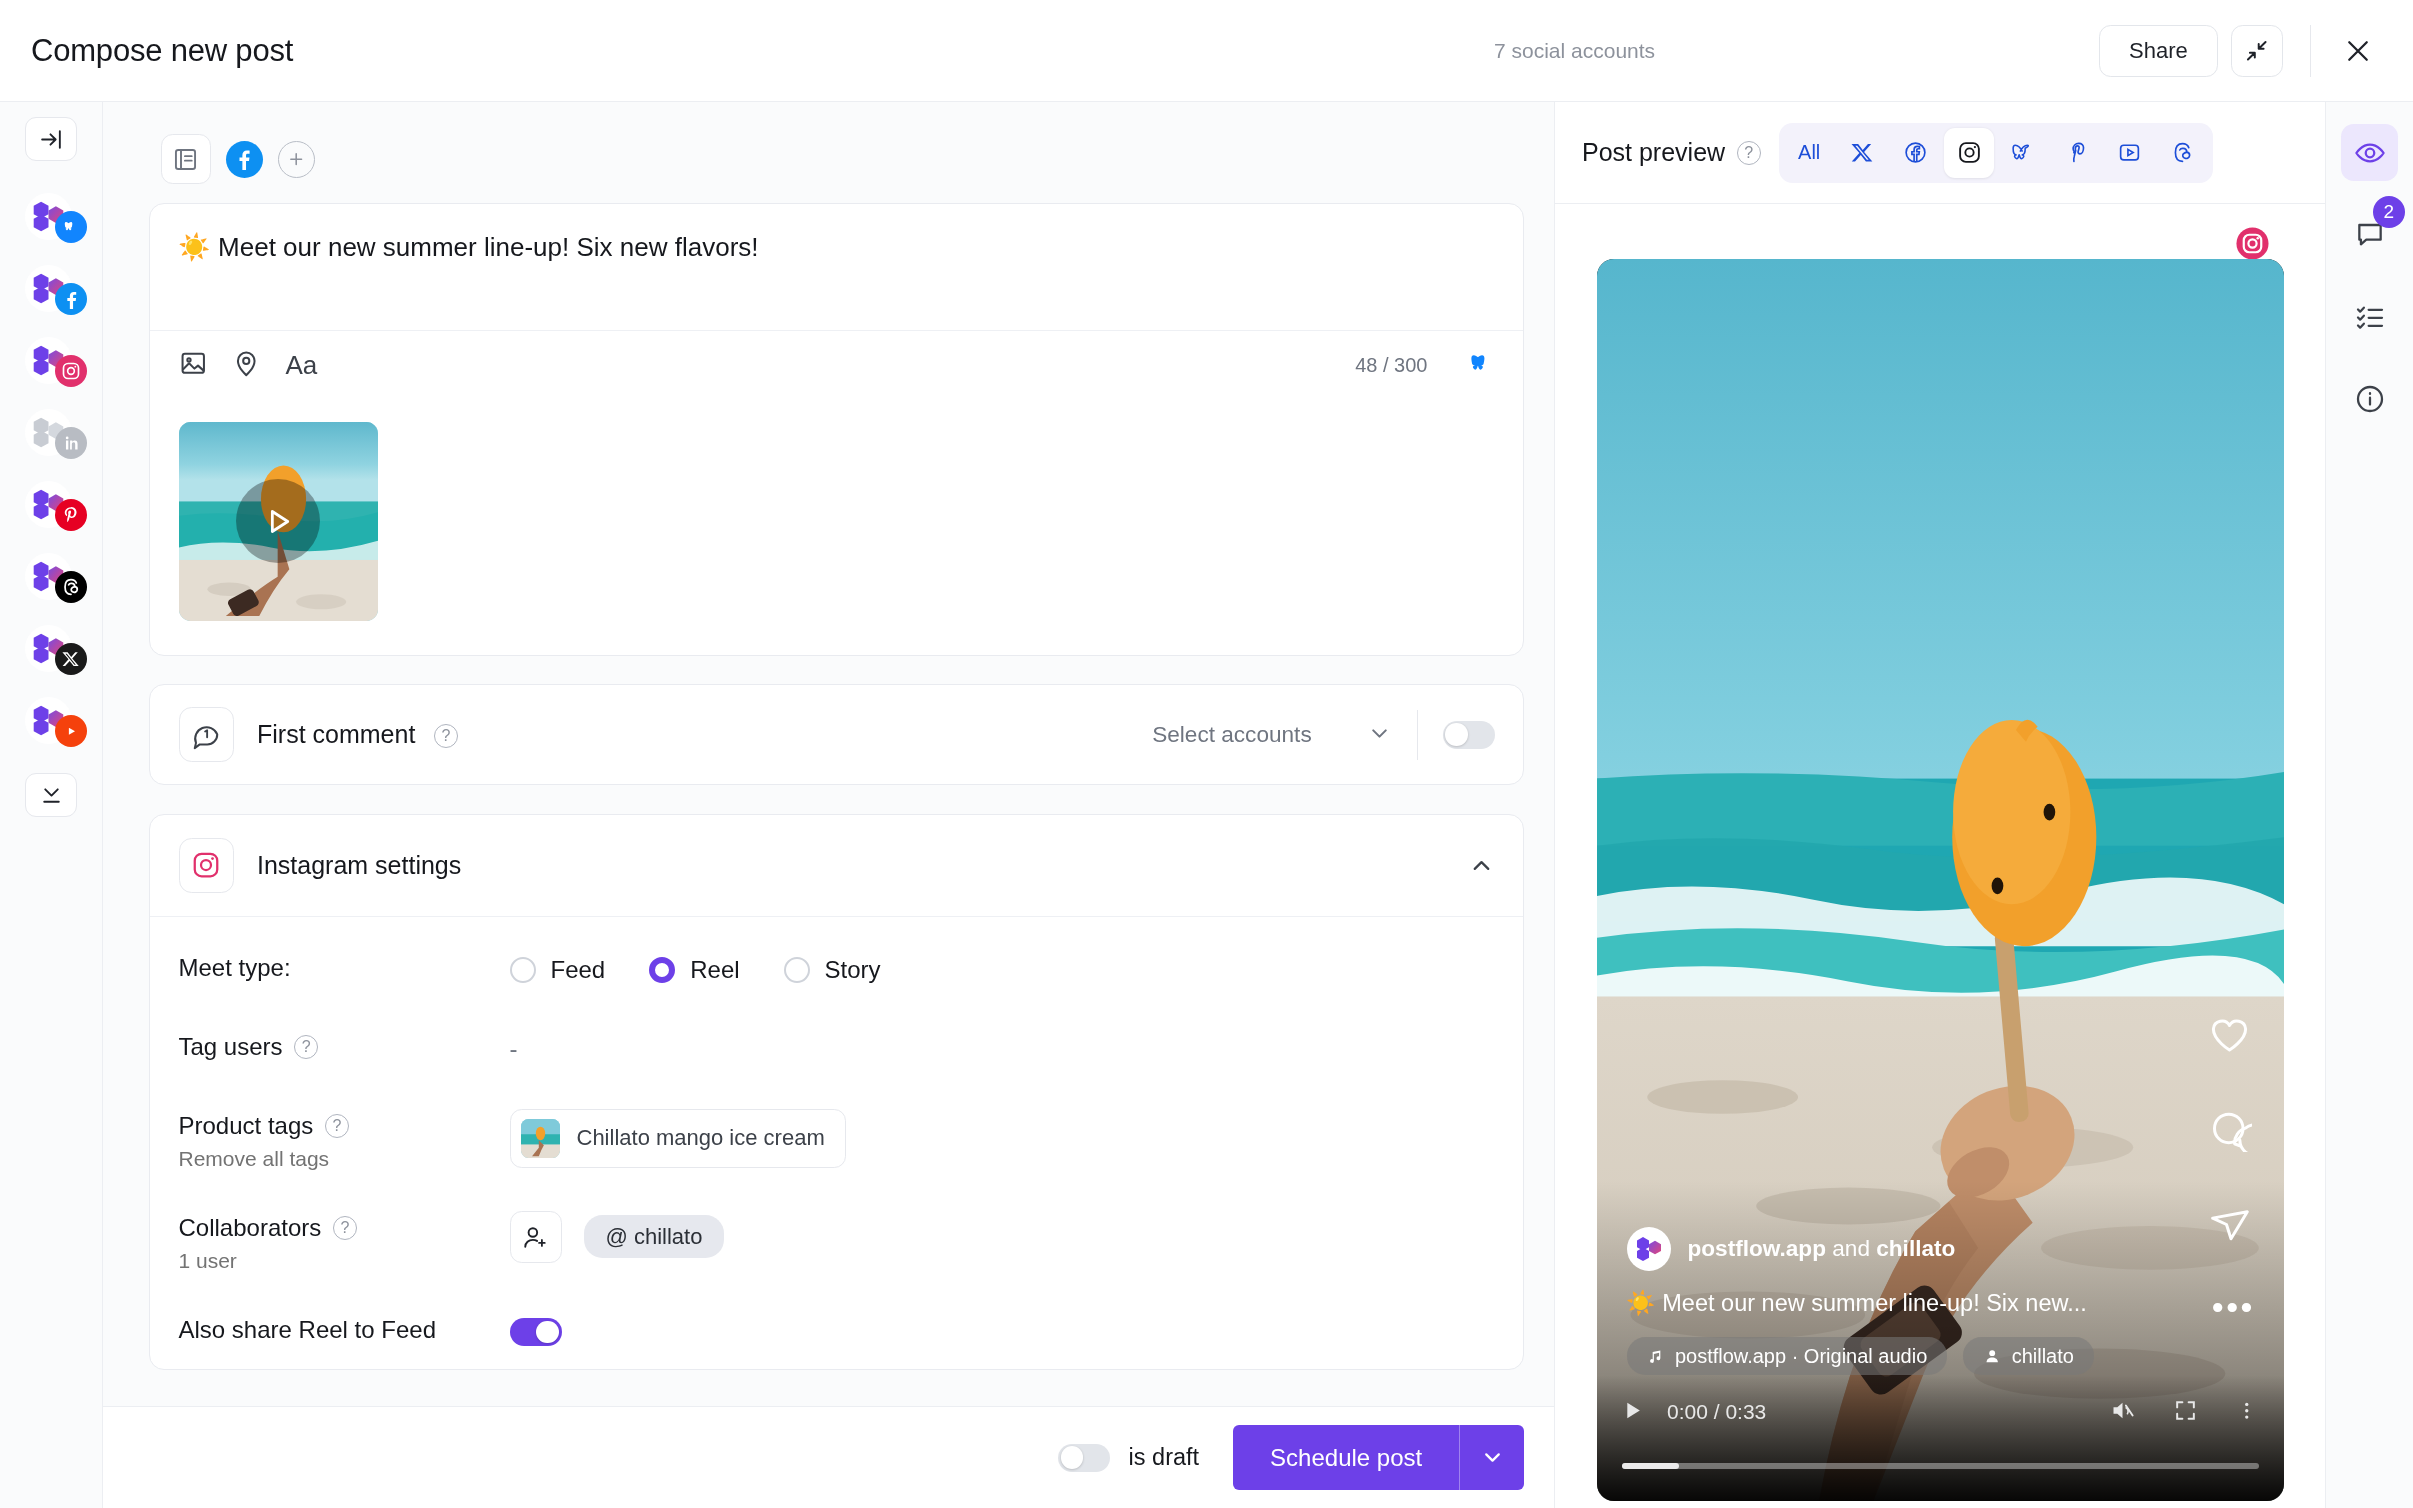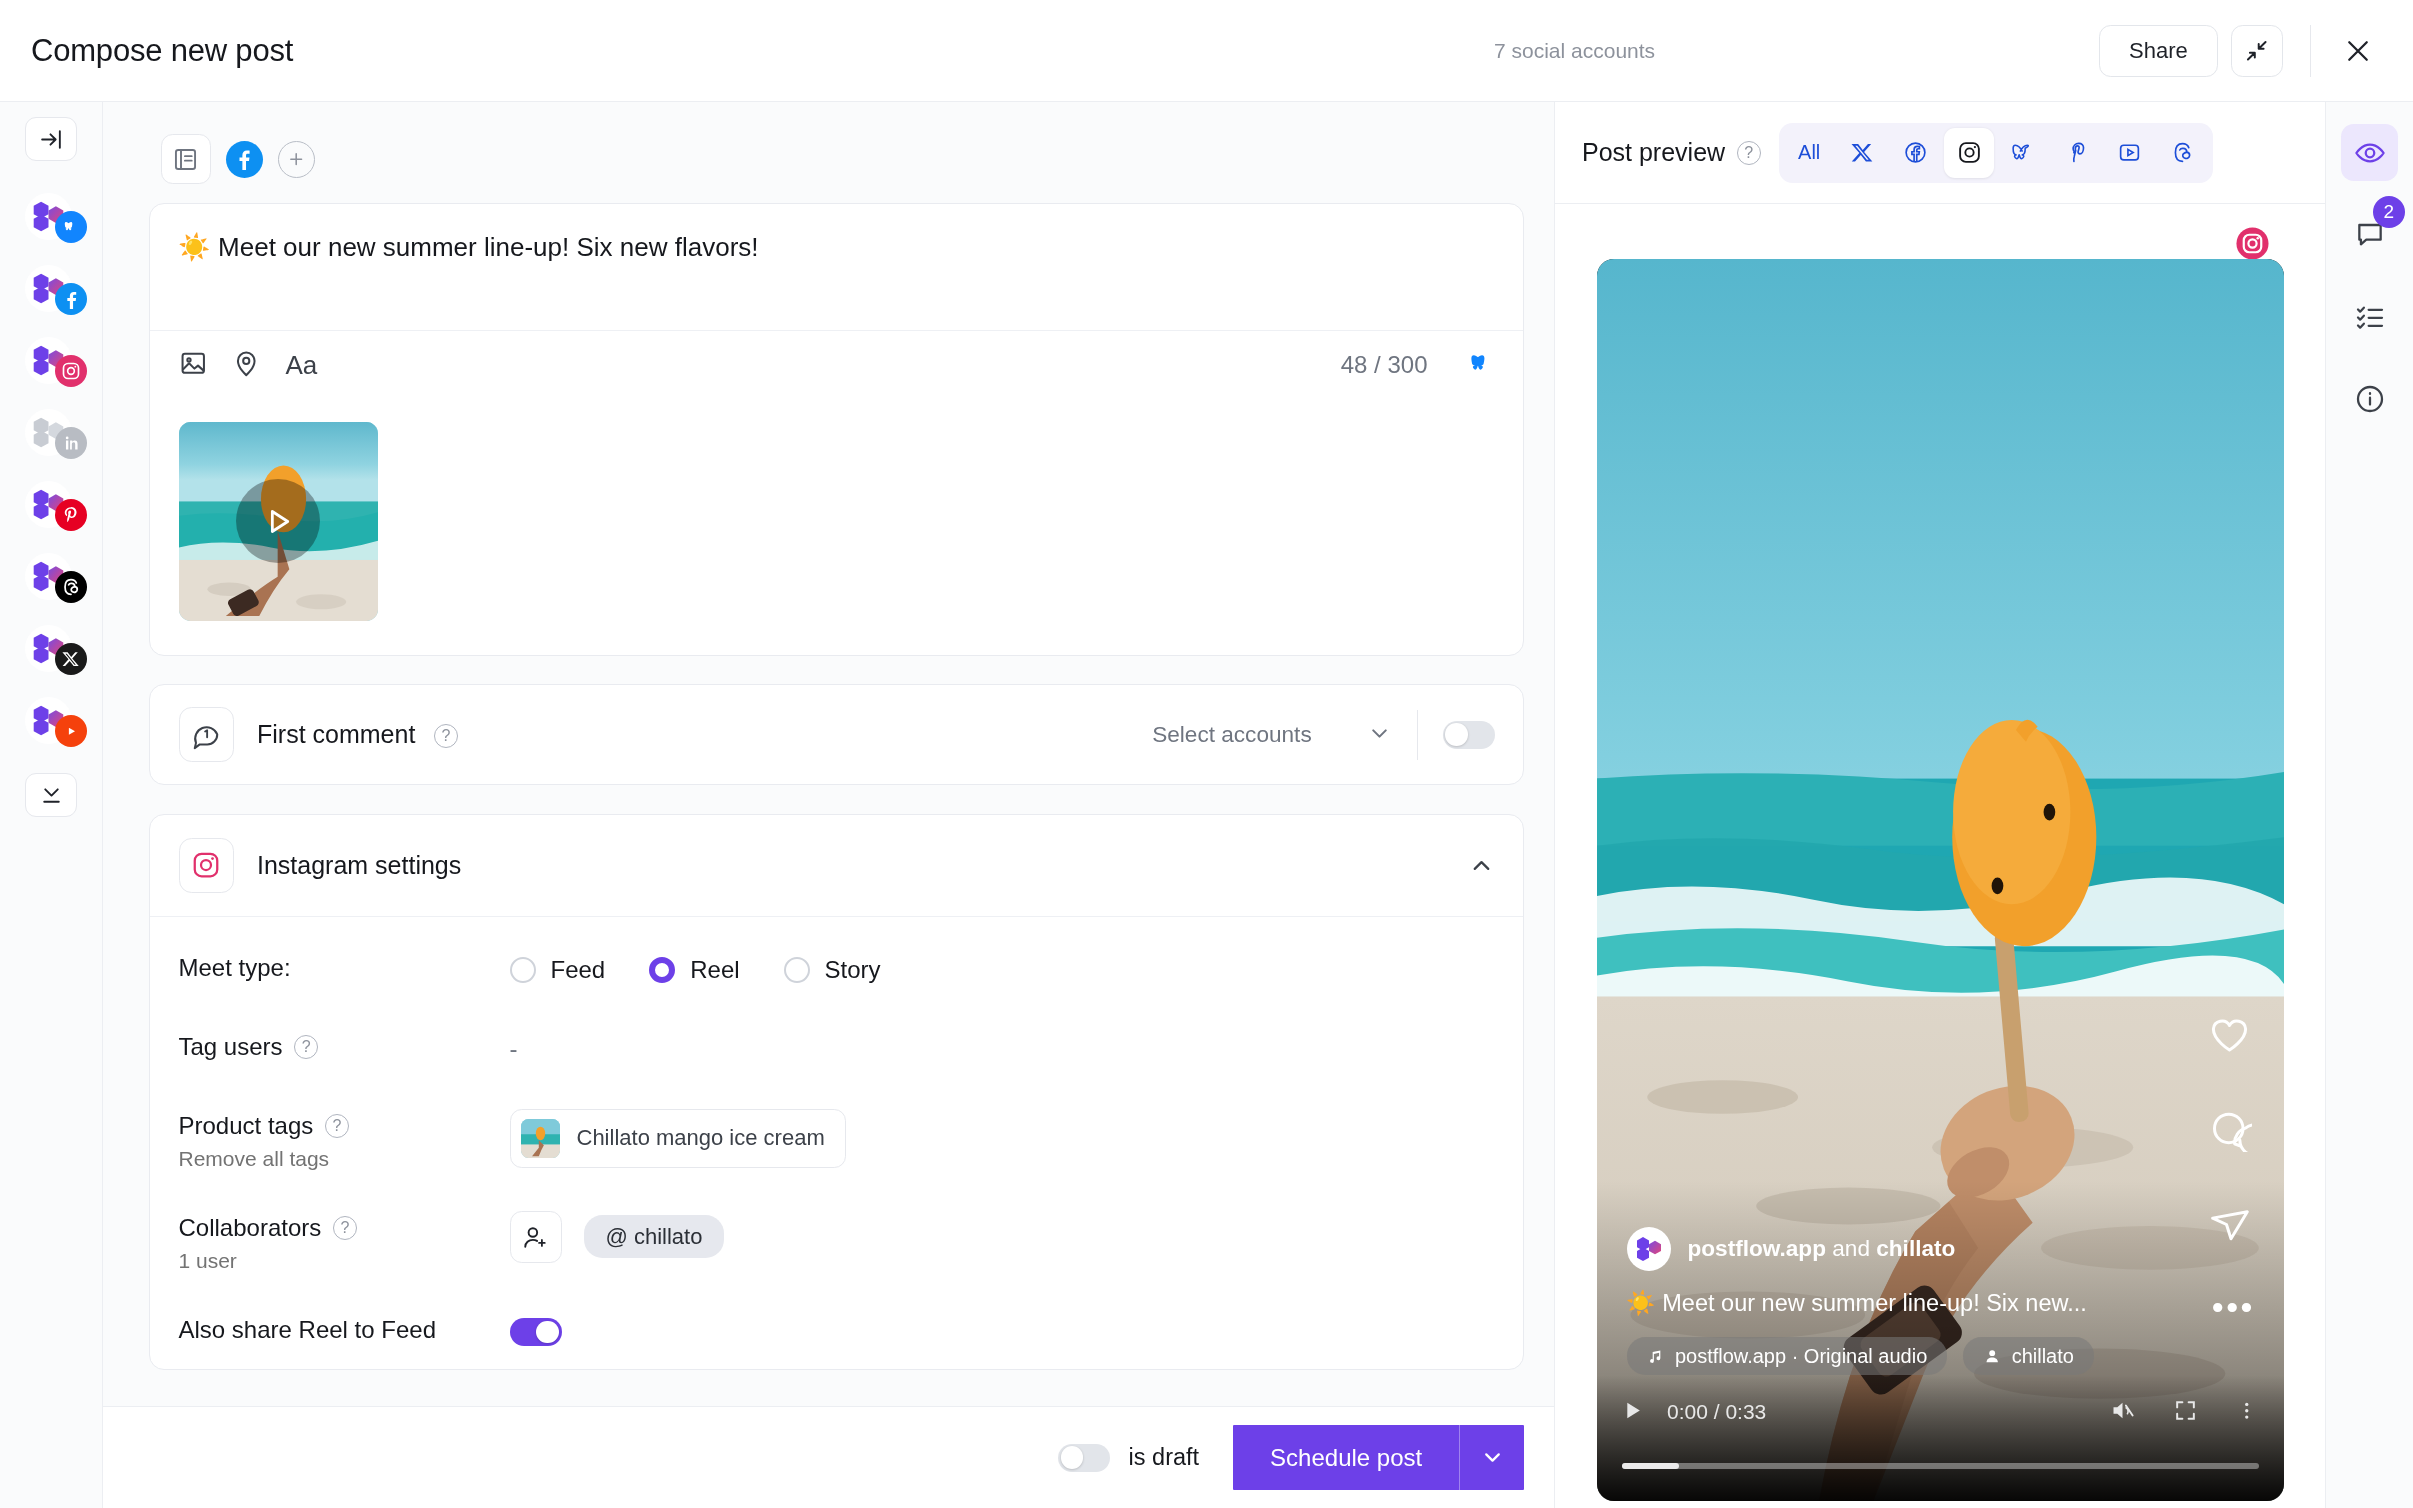--- a/index.html
+++ b/index.html
@@ -76,21 +76,21 @@
 
   .card {
     background: #fff; border: 0.8px solid #e9ebf0; border-radius: 15px; margin-top: 11.7px;
   }
   .editor { min-height: 126px; padding: 25px 28.5px 17px 28.5px; font-size: 26px; color: #16181d; line-height: 1.45; }
   .editor-bar {
     display: flex; align-items: center; gap: 25px; border-top: 0.8px solid #eef0f4;
     padding: 15px 28.5px; height: 70px;
   }
   .editor-bar .spacer { margin-left: auto; }
-  .counter { font-size: 24px; color: #6f7580; margin-right: 15px; }
+  .counter { font-size: 20px; color: #6f7580; margin-right: 15px; }
 
   .media-area { padding: 22px 28.5px 34px 28.5px; }
   .thumb {
     position: relative; width: 199px; height: 199px; border-radius: 11.7px; overflow: hidden;
     cursor: pointer;
   }
   .thumb .play {
     position: absolute; inset: 0; margin: auto; width: 84px; height: 84px; border-radius: 50%;
     background: rgba(0,0,0,0.32); display: flex; align-items: center; justify-content: center;
   }
@@ -157,21 +157,21 @@
     font-size: 22px; color: #2b2f36; cursor: pointer;
   }
 
   
   .bottombar {
     height: 102px; flex: 0 0 102px; background: #fff; border-top: 0.8px solid #eceef2;
     display: flex; align-items: center; justify-content: flex-end; padding-right: 30px; gap: 0;
   }
   .draft-label { font-size: 23.5px; color: #16181d; margin-left: 18.4px; margin-right: 34px; }
   .btn-schedule {
-    display: flex; align-items: stretch; background: #6d40e8; border-radius: 1px; overflow: hidden;
+    display: flex; align-items: stretch; background: #6d40e8; border-radius: 6px; overflow: hidden;
     height: 65px; cursor: pointer;
   }
   .btn-schedule .main {
     display: flex; align-items: center; padding: 0 37px; font-size: 24px; color: #fff;
   }
   .btn-schedule .sep { width: 0.8px; background: rgba(255,255,255,.35); }
   .btn-schedule .caret { width: 64px; display: flex; align-items: center; justify-content: center; }
 
   
   .preview-col {

